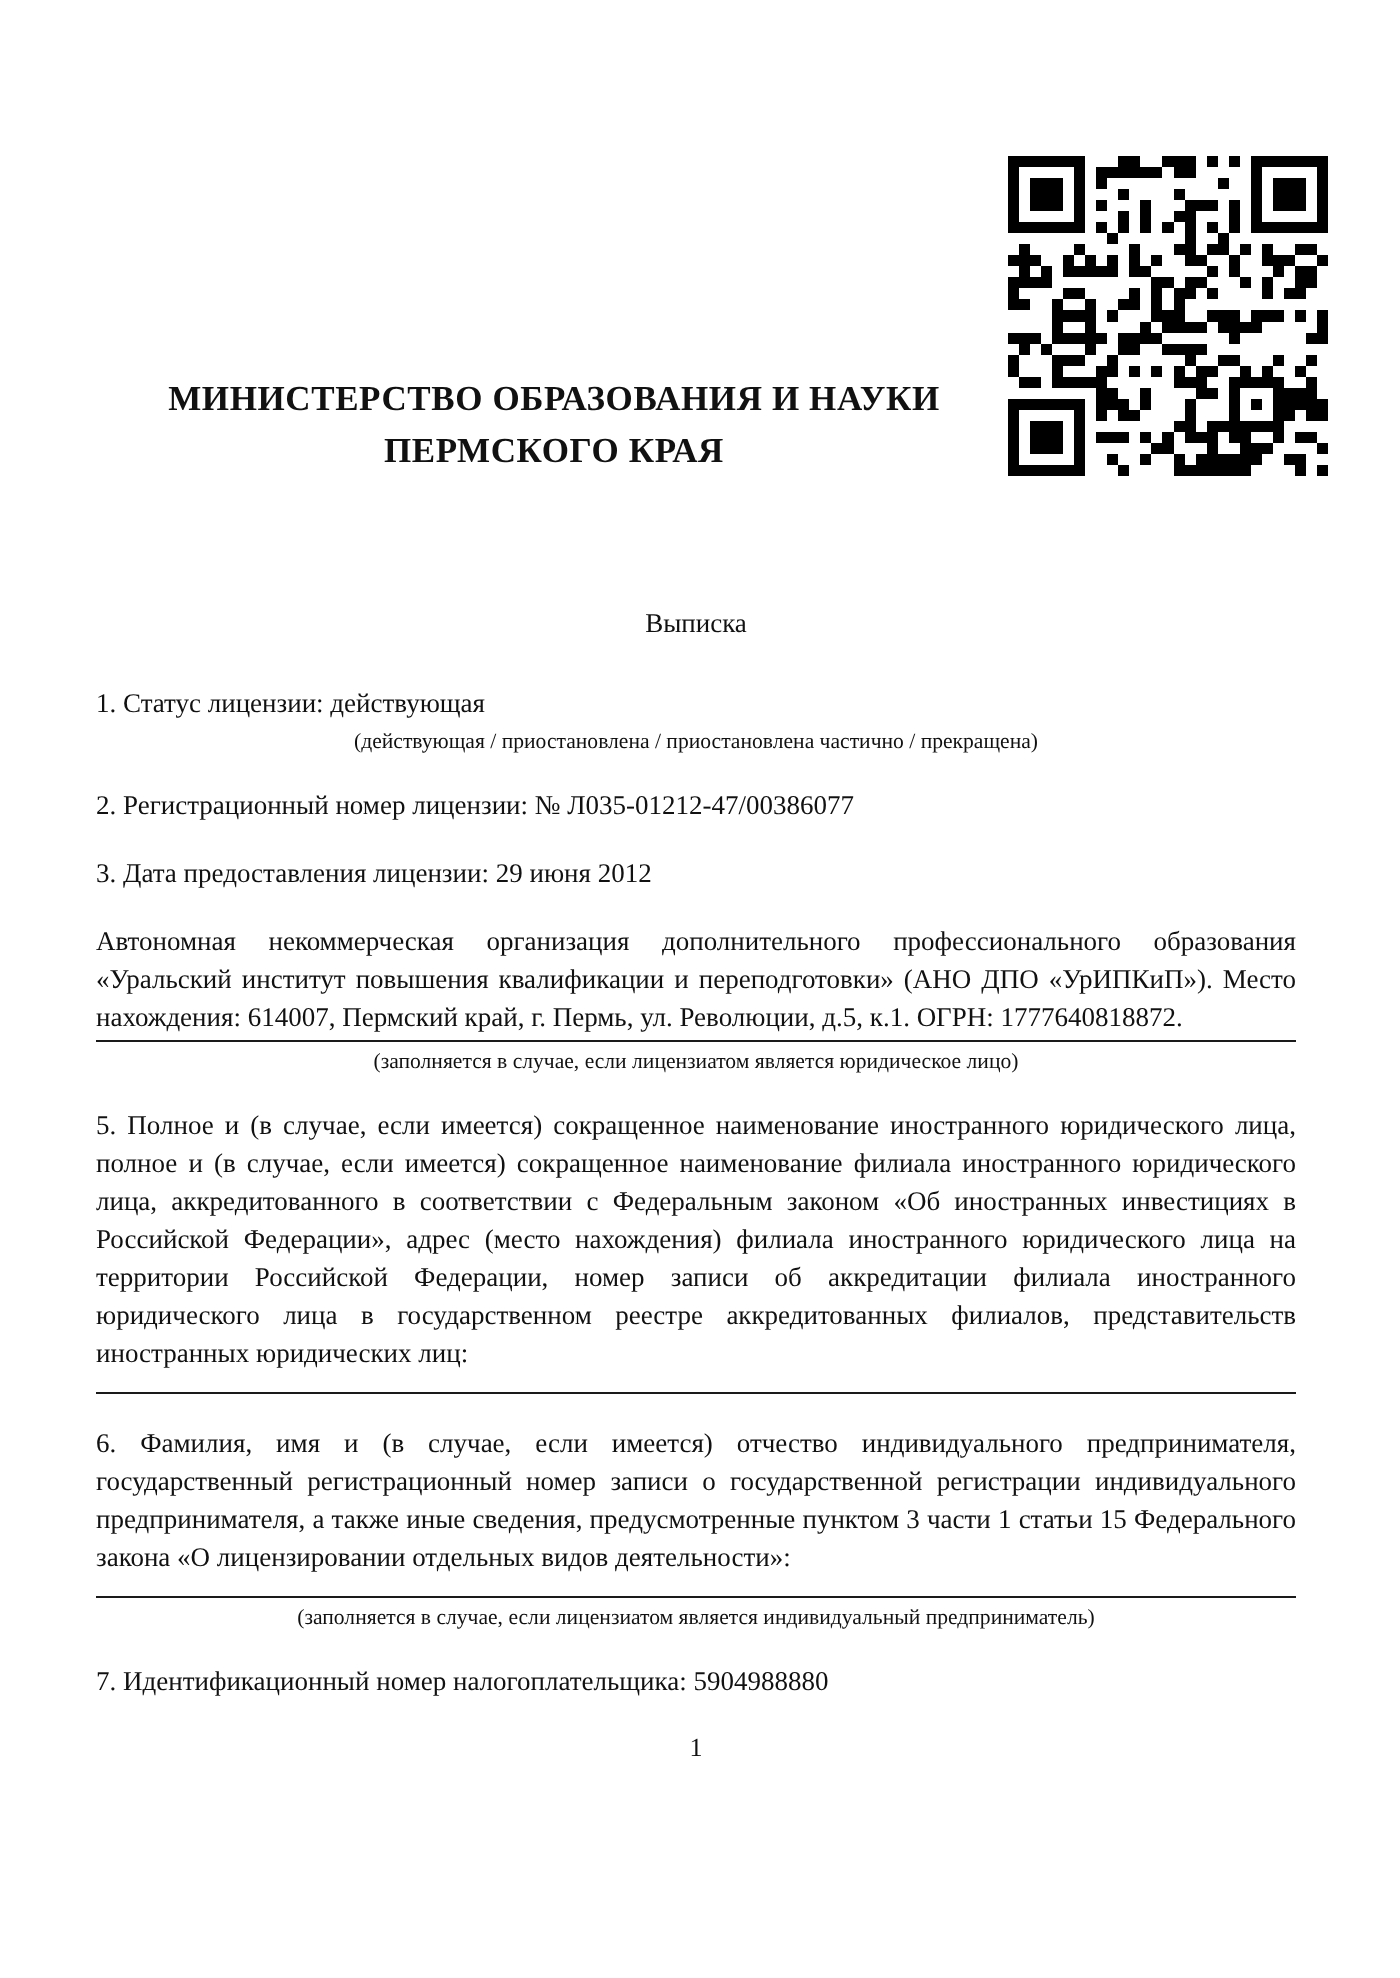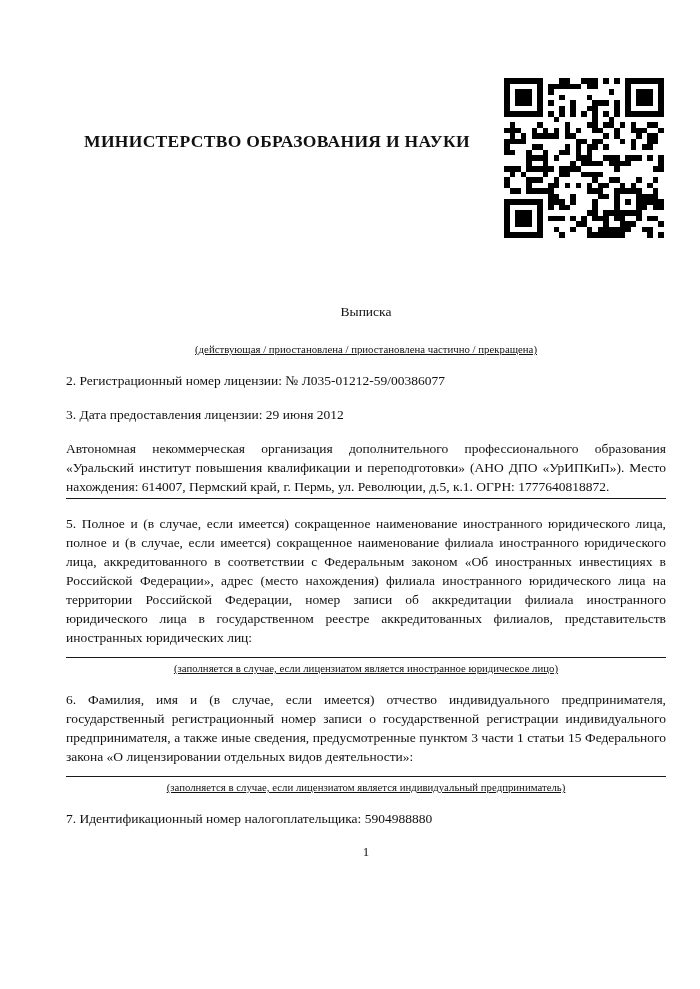--- a/index.html
+++ b/index.html
@@ -11,21 +11,21 @@
     position: relative;
     width: 700px;
     height: 989px;
     background: #ffffff;
     color: #111111;
     font-family: "Liberation Serif", serif;
     overflow: hidden;
   }
   .header-row {
     display: flex;
-    align-items: flex-start;
+    align-items: flex-end;
     padding: 78px 36px 0 50px;
     height: 160px;
   }
   .ministry-block {
     width: 456px;
     padding-top: 50px;
     text-align: center;
   }
   .ministry-name {
     font-weight: bold;
@@ -40,21 +40,21 @@
   }
   .qr {
     margin-left: auto;
     width: 160px;
     height: 160px;
     flex: 0 0 auto;
   }
   .qr rect { shape-rendering: crispEdges; }
   .content {
     width: 600px;
-    margin-left: 66px;
+    margin-left: 48px;
   }
   .doc-title {
     margin-top: 64px;
     text-align: center;
     font-size: 13.5px;
     line-height: 19px;
   }
   .items {
     margin-top: 21px;
   }
@@ -76,37 +76,37 @@
     margin: 2px 0 0 0;
   }
   .fill-line.gap {
     margin-top: 10px;
   }
   .item-caption {
     text-align: center;
     font-size: 10.8px !important;
     line-height: 14px !important;
     margin-top: 3px !important;
-    text-decoration: underline;
   }
   .page-number {
     margin-top: 14px;
     text-align: center;
     font-size: 13px;
     line-height: 17px;
   }
 </style>
 </head>
 <body>
 
 <div class="page">
 
   <div class="header-row">
     <div class="ministry-block">
       <div class="ministry-name">МИНИСТЕРСТВО ОБРАЗОВАНИЯ И НАУКИ</div>
+      <div class="ministry-name">ПЕРМСКОГО КРАЯ</div>
     </div>
     <svg class="qr" viewBox="0 0 29 29" xmlns="http://www.w3.org/2000/svg" aria-hidden="true" fill="#000000">
         <rect x="0" y="0" width="1" height="1"></rect>
         <rect x="1" y="0" width="1" height="1"></rect>
         <rect x="2" y="0" width="1" height="1"></rect>
         <rect x="3" y="0" width="1" height="1"></rect>
         <rect x="4" y="0" width="1" height="1"></rect>
         <rect x="5" y="0" width="1" height="1"></rect>
         <rect x="6" y="0" width="1" height="1"></rect>
         <rect x="10" y="0" width="1" height="1"></rect>
@@ -486,40 +486,41 @@
       </svg>
   </div>
 
   <div class="content">
     <div class="doc-title">
       <div>Выписка</div>
     </div>
 
     <div class="items">
         <div class="item">
+    <p class="item-text">1. Статус лицензии: действующая</p>
 
     <p class="item-caption">(действующая / приостановлена / приостановлена частично / прекращена)</p>
   </div>
         <div class="item">
-    <p class="item-text">2. Регистрационный номер лицензии: № Л035-01212-59/00386077</p>
+    <p class="item-text">2. Регистрационный номер лицензии: № Л035-01212-47/00386077</p>
 
   </div>
         <div class="item">
     <p class="item-text">3. Дата предоставления лицензии: 29 июня 2012</p>
 
   </div>
         <div class="item">
     <p class="item-value">Автономная некоммерческая организация дополнительного профессионального образования «Уральский институт повышения квалификации и переподготовки» (АНО ДПО «УрИПКиП»). Место нахождения: 614007, Пермский край, г. Пермь, ул. Революции, д.5, к.1. ОГРН: 1777640818872.</p>
     <hr class="fill-line">
+    <p class="item-caption">(заполняется в случае, если лицензиатом является юридическое лицо)</p>
   </div>
         <div class="item">
     <p class="item-text">5. Полное и (в случае, если имеется) сокращенное наименование иностранного юридического лица, полное и (в случае, если имеется) сокращенное наименование филиала иностранного юридического лица, аккредитованного в соответствии с Федеральным законом «Об иностранных инвестициях в Российской Федерации», адрес (место нахождения) филиала иностранного юридического лица на территории Российской Федерации, номер записи об аккредитации филиала иностранного юридического лица в государственном реестре аккредитованных филиалов, представительств иностранных юридических лиц:</p>
 
     <hr class="fill-line gap">
-    <p class="item-caption">(заполняется в случае, если лицензиатом является иностранное юридическое лицо)</p>
   </div>
         <div class="item">
     <p class="item-text">6. Фамилия, имя и (в случае, если имеется) отчество индивидуального предпринимателя, государственный регистрационный номер записи о государственной регистрации индивидуального предпринимателя, а также иные сведения, предусмотренные пунктом 3 части 1 статьи 15 Федерального закона «О лицензировании отдельных видов деятельности»:</p>
 
     <hr class="fill-line gap">
     <p class="item-caption">(заполняется в случае, если лицензиатом является индивидуальный предприниматель)</p>
   </div>
         <div class="item">
     <p class="item-text">7. Идентификационный номер налогоплательщика: 5904988880</p>
 

